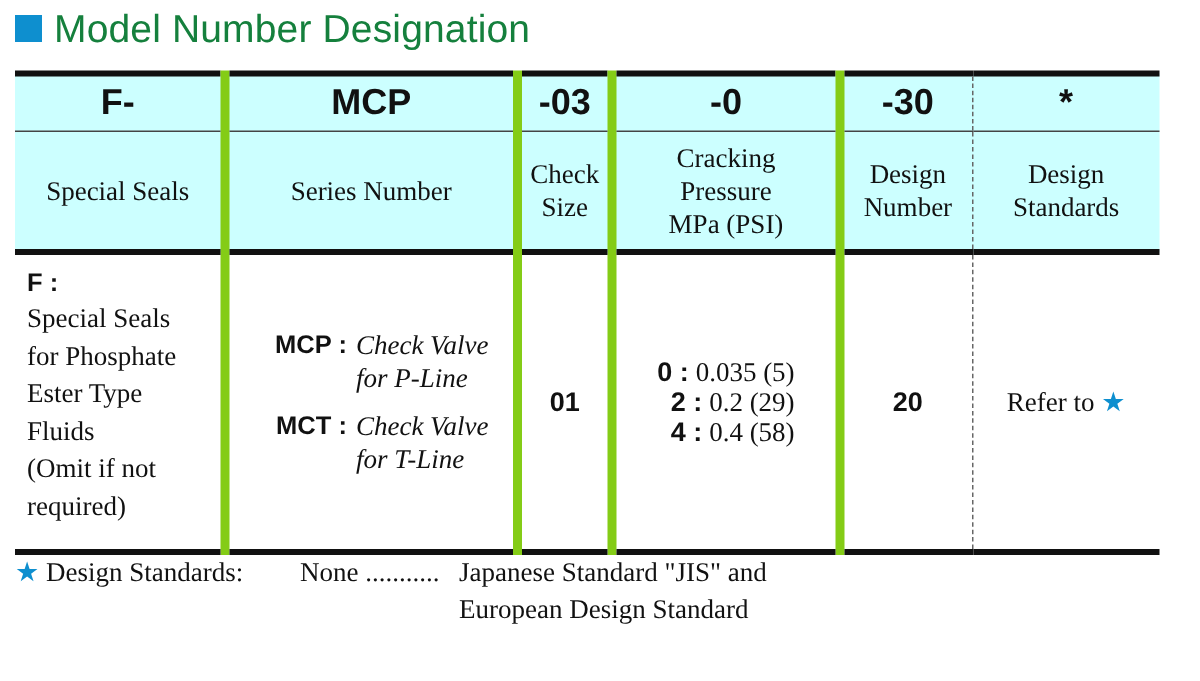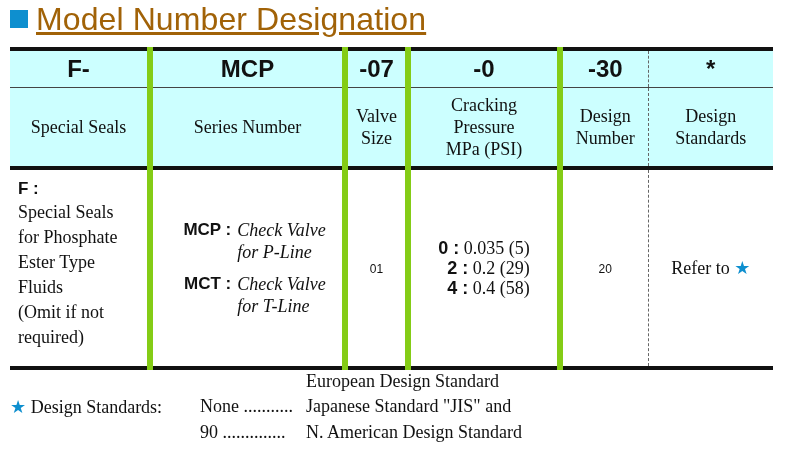--- a/index.html
+++ b/index.html
@@ -1,19 +1,19 @@
 <!DOCTYPE html>
 <html><head>
 <meta charset="utf-8">
 <style>
   html, body { margin: 0; padding: 0; background: #ffffff; }
   body { width: 800px; height: 454px; position: relative; overflow: hidden; color: #111; }
   .title-wrap { position: absolute; left: 10px; top: 2px; height: 34px; display: flex; align-items: center; }
   .title-square { width: 18px; height: 18px; background: #0e8fcf; margin-right: 8px; }
-  .title-text { font-family: "Liberation Sans", sans-serif; font-size: 32px; color: #a16207; letter-spacing: 0.1px; text-decoration: underline; }
+  .title-text { font-family: "Liberation Sans", sans-serif; font-size: 26px; color: #15803d; letter-spacing: 0.1px; }
 
   table.md { position: absolute; left: 10px; top: 47px; width: 763px; border-collapse: collapse; table-layout: fixed; }
   table.md td { border-left: 6px solid #84cc16; border-right: 1px solid #444; padding: 0; vertical-align: middle; text-align: center; }
   table.md tr td:first-child { border-left: none; }
   table.md tr td:last-child { border-right: none; }
   table.md td.dashed-left { border-left: 1px dashed #666; }
   table.md td.dashed-right { border-right: 1px dashed #666; }
 
   tr.code-row td { background: #ccffff; height: 36px; border-top: 4px solid #111; border-bottom: 1px solid #444;
     font-family: "Liberation Sans", sans-serif; font-weight: bold; font-size: 24px; }
@@ -25,21 +25,21 @@
   .seal-cell { text-align: left !important; padding-left: 8px !important; vertical-align: top !important; padding-top: 8px !important; }
   .seal-code { font-family: "Liberation Sans", sans-serif; font-weight: bold; font-size: 17px; display: block; line-height: 22px; }
   .seal-desc { display: block; line-height: 25px; }
 
   .series-list { display: inline-block; text-align: left; }
   .series-item { display: flex; margin: 0 0 10px 0; }
   .series-item:last-child { margin-bottom: 0; justify-content: flex-end; }
   .series-code { font-family: "Liberation Sans", sans-serif; font-weight: bold; font-size: 17px; width: 62px; text-align: right; padding-right: 6px; white-space: nowrap; }
   .series-desc { line-height: 22px; font-style: italic; }
 
-  .bold-val { font-family: "Liberation Sans", sans-serif; font-weight: normal; font-size: 12px; }
+  .bold-val { font-family: "Liberation Sans", sans-serif; font-weight: bold; font-size: 18px; }
 
   .pressure-list { display: inline-block; text-align: right; }
   .pressure-item { line-height: 20px; white-space: nowrap; }
   .pressure-code { font-family: "Liberation Sans", sans-serif; font-weight: bold; font-size: 18px; }
 
   .star { color: #0e8fcf; font-family: "DejaVu Sans", sans-serif; font-size: 18px; }
 
   .footnote { position: absolute; left: 10px; top: 369px; font-family: "Liberation Serif", serif; font-size: 18px; line-height: 25px; color: #111; }
   .fn-row { display: flex; white-space: nowrap; }
   .fn-head { width: 190px; }
@@ -60,30 +60,30 @@
     <col style="width:195px">
     <col style="width:63px">
     <col style="width:152px">
     <col style="width:88px">
     <col style="width:125px">
   </colgroup>
   <tbody>
       <tr class="code-row">
     <td>F-</td>
     <td>MCP</td>
-    <td>-07</td>
+    <td>-03</td>
     <td>-0</td>
     <td class="dashed-right">-30</td>
     <td class="dashed-left">*</td>
   </tr>
   <tr class="label-row">
     <td><span>Special Seals</span></td>
     <td><span>Series Number</span></td>
     <td>
-      <span>Valve</span><br>
+      <span>Check</span><br>
       <span>Size</span>
     </td>
     <td>
       <span>Cracking</span><br>
       <span>Pressure</span><br>
       <span>MPa (PSI)</span>
     </td>
     <td class="dashed-right">
       <span>Design</span><br>
       <span>Number</span>
@@ -146,30 +146,25 @@
     <td class="dashed-left">
       <span>Refer to</span>
       <span class="star">★</span>
     </td>
   </tr>
 </tbody>
   </table>
 
 <div class="footnote">
   <div class="fn-row">
-    <span class="fn-head"></span>
-    <span class="fn-key"></span>
-    <span class="fn-val">European Design Standard</span>
-  </div>
-  <div class="fn-row">
     <span class="fn-head">
       <span class="star">★</span>
       <span>Design Standards:</span>
     </span>
     <span class="fn-key">None ...........</span>
     <span class="fn-val">Japanese Standard "JIS" and</span>
   </div>
   <div class="fn-row">
     <span class="fn-head"></span>
-    <span class="fn-key">90 ..............</span>
-    <span class="fn-val">N. American Design Standard</span>
+    <span class="fn-key"></span>
+    <span class="fn-val">European Design Standard</span>
   </div>
 </div>
 
 </body></html>

